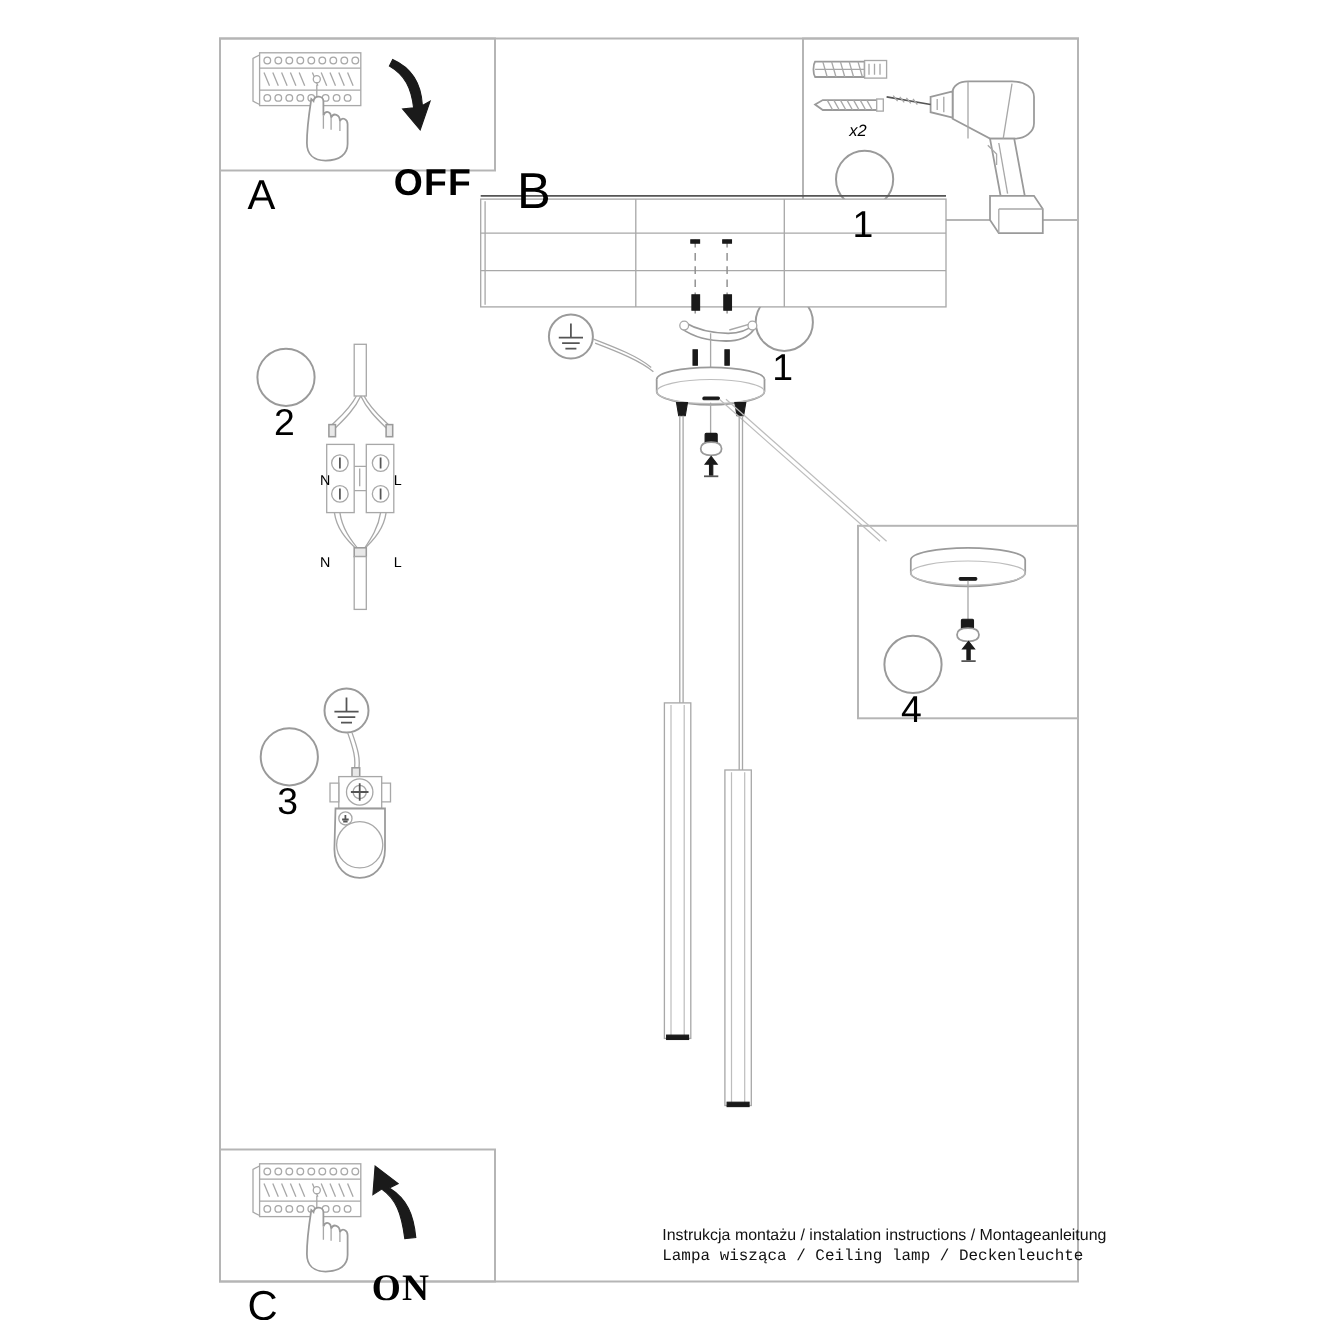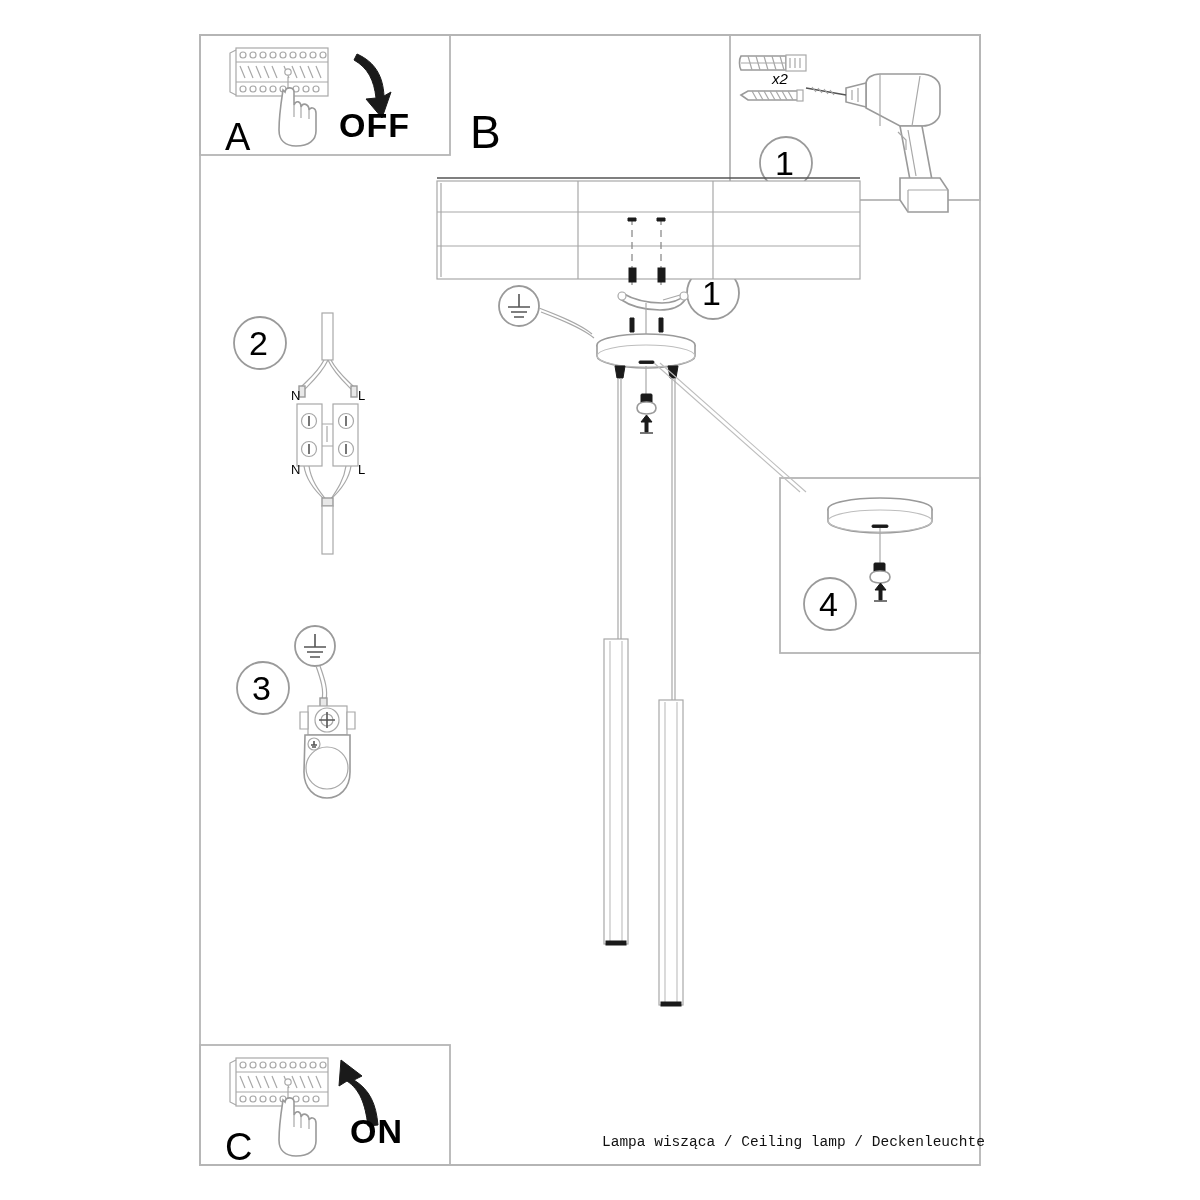--- a/index.html
+++ b/index.html
@@ -24,20 +24,21 @@
     position: absolute;
     left: 0; top: 0;
     width: 1200px;
     height: 1200px;
   }
   .lbl {
     position: absolute;
     color: #000;
     font-family: "Liberation Sans", sans-serif;
     white-space: pre;
+    margin-top: 41px;
   }
   .letter-label {
     font-size: 38px;
     font-weight: 400;
     letter-spacing: 0px;
   }
   .letter-b {
     font-size: 46px;
   }
   .word-label {
@@ -402,21 +403,21 @@
     <g>
       <rect class="wht" x="659" y="700" width="24" height="305"></rect>
       <path class="lnf" d="M665 702 L665 1003 M677 702 L677 1003"></path>
       <rect class="blk" x="661" y="1002" width="20" height="4"></rect>
     </g>
 
   </svg>
 
   <div class="lbl letter-label" style="left:225px; top:116px;">A</div>
 
-  <div class="lbl word-label" style="left:339px; top:106px;">OFF</div>
+  <div class="lbl word-label" style="left:358px; top:106px;">OFF</div>
 
   <div class="lbl letter-label letter-b" style="left:470px; top:105px;">B</div>
 
   <div class="lbl x2-label" style="left:772px; top:70px;">x2</div>
 
   <div class="lbl num-label" style="left:775px; top:144px;">1</div>
 
   <div class="lbl num-label" style="left:702px; top:274px;">1</div>
 
   <div class="lbl num-label" style="left:249px; top:324px;">2</div>
@@ -428,18 +429,19 @@
   <div class="lbl nl-label" style="left:291px; top:388px;">N</div>
 
   <div class="lbl nl-label" style="left:358px; top:388px;">L</div>
 
   <div class="lbl nl-label" style="left:291px; top:462px;">N</div>
 
   <div class="lbl nl-label" style="left:358px; top:462px;">L</div>
 
   <div class="lbl letter-label" style="left:225px; top:1126px;">C</div>
 
-  <div class="lbl word-label" style="left:350px; top:1112px;">ON</div>
-
+  <div class="lbl word-label" style="left:338px; top:1112px;font-family:Liberation Serif, serif;">ON</div>
+
+  <div class="footer-text" style="left:602px; top:1114px;">Instrukcja montażu / instalation instructions / Montageanleitung</div>
 
   <div class="footer-text" style="left:602px; top:1133px;font-family:Liberation Mono, monospace;">Lampa wisząca / Ceiling lamp / Deckenleuchte</div>
 
 </div>
 
 </body></html>

